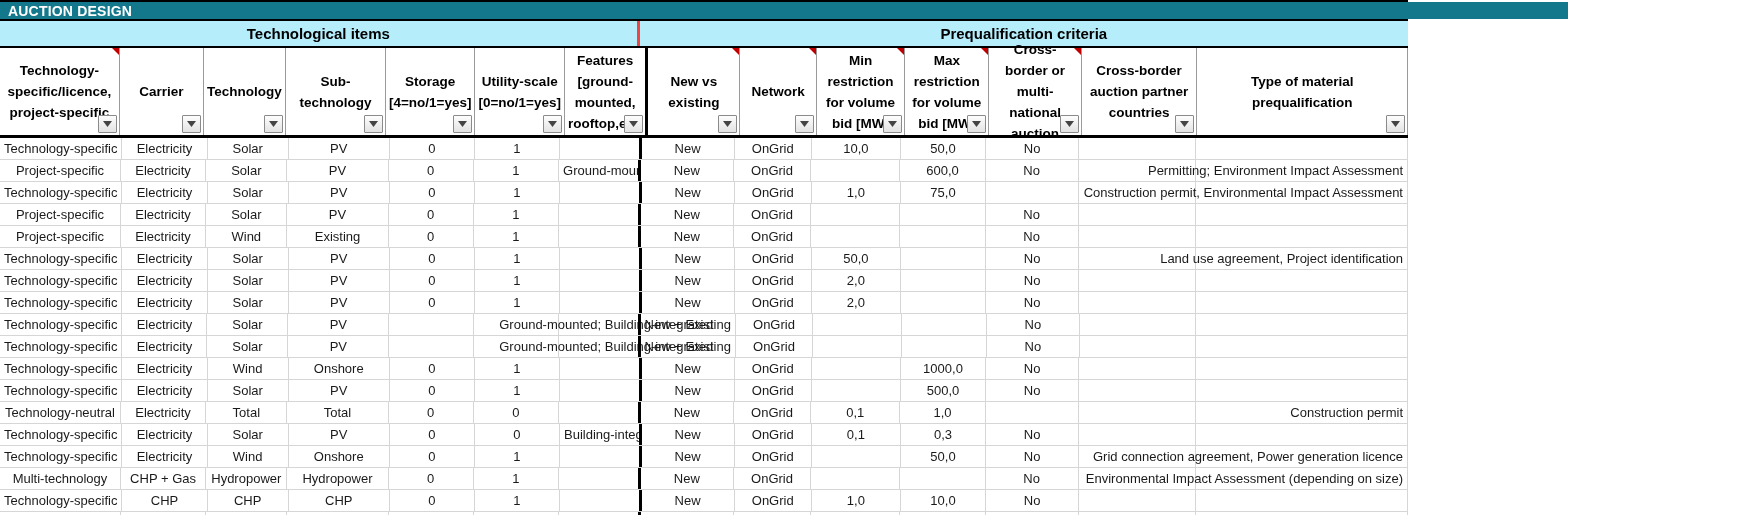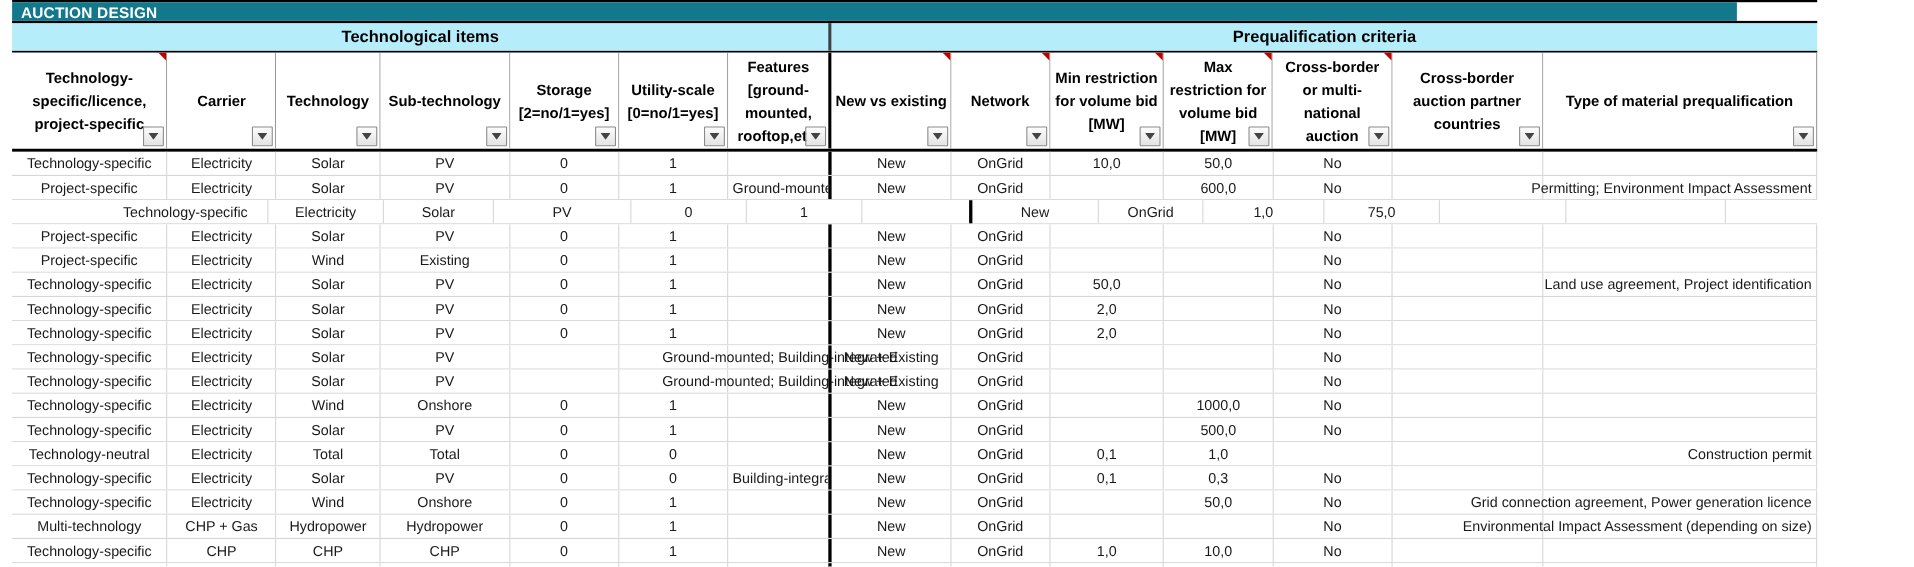--- a/index.html
+++ b/index.html
@@ -6,24 +6,23 @@
     margin: 0; padding: 0;
     background: #ffffff;
   }
   body {
     width: 1740px; height: 515px;
     font-family: "Liberation Sans", sans-serif;
     overflow: hidden;
   }
   #sheet {
     position: relative;
-    width: 1652px;
+    width: 1408px;
     height: 515px;
     box-sizing: border-box;
-    padding-left: 11px;
   }
 
   
   .banner-row {
     position: relative;
     height: 21px;
     border-top: 2px solid #000;
     border-bottom: 2px solid #000;
     background: #ffffff;
     box-sizing: border-box;
@@ -57,21 +56,21 @@
     display: flex;
     align-items: center;
     justify-content: center;
     font-weight: bold;
     font-size: 15px;
     color: #000;
     box-sizing: border-box;
     overflow: hidden;
     white-space: nowrap;
   }
-  .group-cell.left  { width: 790px; border-right: 3px solid #404040; }
+  .group-cell.left  { width: 790px; border-right: 3px solid #ef4444; }
   .group-cell.right { width: 950px; }
 
   
   .head-row {
     display: flex;
     height: 90px;
     box-sizing: border-box;
     border-bottom: 3px solid #000;
     background: #ffffff;
   }
@@ -225,21 +224,21 @@
     <div class="head-cell w3">
       <div class="head-label">Sub-technology</div>
       <div class="filter-btn">
         <svg width="9" height="6" viewBox="0 0 9 6">
             <polygon points="0,0 9,0 4.5,6" fill="#444"></polygon>
           </svg>
       </div>
     </div>
 
     <div class="head-cell w4">
-      <div class="head-label">Storage [2=no/1=yes]</div>
+      <div class="head-label">Storage [4=no/1=yes]</div>
       <div class="filter-btn">
         <svg width="9" height="6" viewBox="0 0 9 6">
             <polygon points="0,0 9,0 4.5,6" fill="#444"></polygon>
           </svg>
       </div>
     </div>
 
     <div class="head-cell w5">
       <div class="head-label">Utility-scale [0=no/1=yes]</div>
       <div class="filter-btn">
@@ -370,20 +369,23 @@
         <div class="cell w3">PV</div>
         <div class="cell w4">0</div>
         <div class="cell w5">1</div>
         <div class="cell w6 thick"></div>
         <div class="cell w7">New</div>
         <div class="cell w8">OnGrid</div>
         <div class="cell w9">1,0</div>
         <div class="cell w10">75,0</div>
         <div class="cell w11"></div>
         <div class="cell w12"></div>
+        <div class="cell w13">
+          <span class="spill-left">Construction permit, Environmental Impact Assessment</span>
+        </div>
       </div>
       <div class="data-row">
         <div class="cell w0">Project-specific</div>
         <div class="cell w1">Electricity</div>
         <div class="cell w2">Solar</div>
         <div class="cell w3">PV</div>
         <div class="cell w4">0</div>
         <div class="cell w5">1</div>
         <div class="cell w6 thick"></div>
         <div class="cell w7">New</div>

